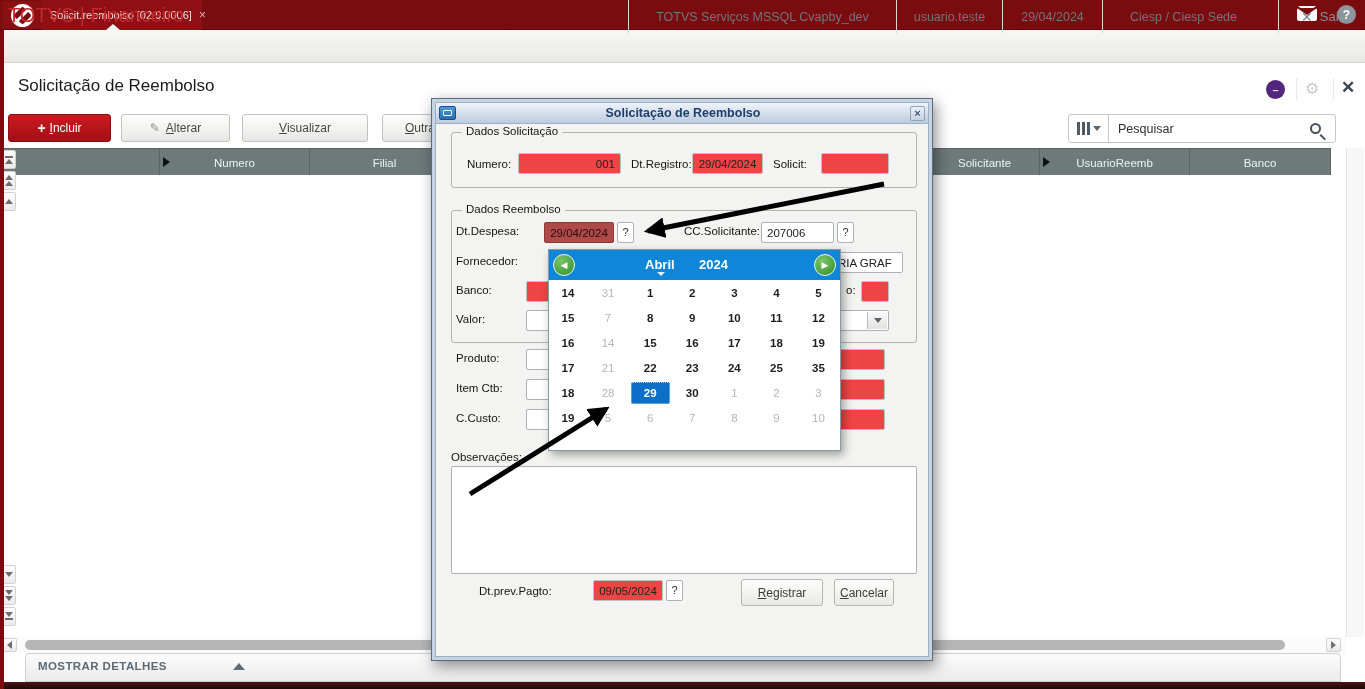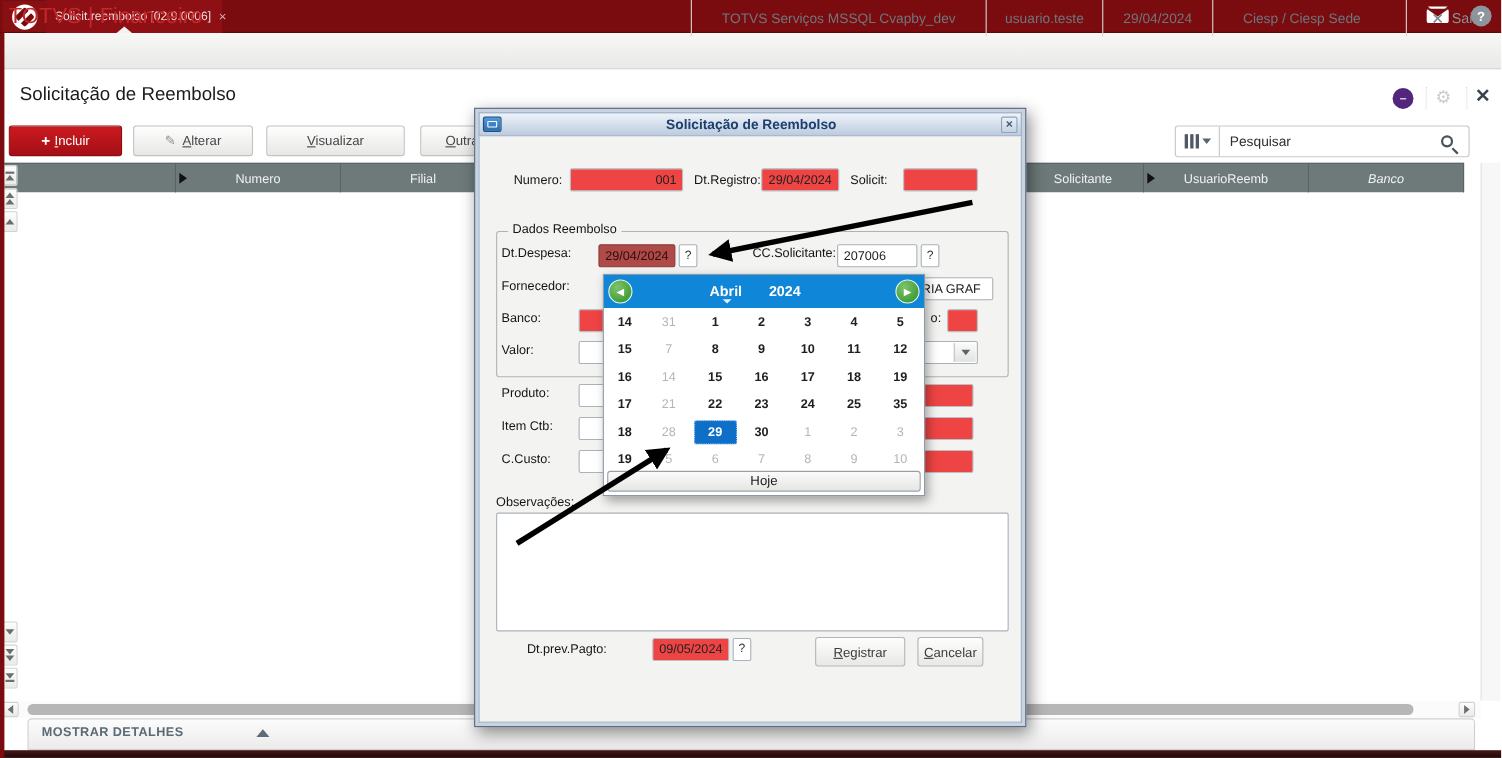--- a/index.html
+++ b/index.html
@@ -197,21 +197,21 @@
         <span class="sort-marker"></span>
         <span>Numero</span>
       </div>
     <div class="gh-cell" style="width:150px;">Filial</div>
     <div class="gh-cell" style="width:470px;"></div>
     <div class="gh-cell" style="width:110px;">Solicitante</div>
     <div class="gh-cell" style="width:150px;">
         <span class="sort-marker"></span>
         <span>UsuarioReemb</span>
       </div>
-    <div class="gh-cell" style="width:141px;font-style:italic;">Banco</div>
+    <div class="gh-cell" style="width:141px;">Banco</div>
   </div>
   <div class="abs gridbody"></div>
 
   <div class="abs vscroll"></div>
   <div class="sbtn" style="top:150px;">
       <span class="bar-line"></span>
       <span class="tri-u"></span>
     </div>
   <div class="sbtn" style="top:171px;">
       <span class="tri-u"></span>
@@ -250,20 +250,23 @@
   <div class="abs dialog">
     <div class="titlebar">
       <div class="tb-icon">
           <i></i>
         </div>
       <div class="tb-title">Solicitação de Reembolso</div>
       <div class="tb-close">×</div>
     </div>
     <div class="dlg-body">
 
+      <div class="fieldset" style="left:15px; top:8px; width:466px; height:56px;">
+        <span class="legend">Dados Solicitação</span>
+      </div>
       <div class="lbl" style="left:31px; top:34px;">Numero:</div>
       <div class="fld dis right" style="left:82px; top:29px; width:103px;">001</div>
       <div class="lbl" style="left:195px; top:34px;">Dt.Registro:</div>
       <div class="fld dis center" style="left:256px; top:29px; width:71px;">29/04/2024</div>
       <div class="lbl" style="left:337px; top:34px;">Solicit:</div>
       <div class="fld dis" style="left:385px; top:29px; width:68px;"></div>
 
       <div class="fieldset" style="left:15px; top:86px; width:466px; height:133px;">
         <span class="legend">Dados Reembolso</span>
       </div>
@@ -376,21 +379,20 @@
     <div class="cal-row" style="top:155px;">
       <span class="wk">19</span>
       <span class="day muted">5</span>
       <span class="day muted">6</span>
       <span class="day muted">7</span>
       <span class="day muted">8</span>
       <span class="day muted">9</span>
       <span class="day muted">10</span>
     </div>
 
-    <div class="hoje">Hoje</div>
   </div>
 
   <svg class="abs arrows" width="1365" height="689">
     <defs>
       <marker id="ah" viewBox="0 0 10 10" refX="8" refY="5" markerWidth="4.2" markerHeight="4.2" orient="auto-start-reverse">
         <path d="M0,0 L10,5 L0,10 z" fill="#000"></path>
       </marker>
     </defs>
     <line x1="884" y1="184" x2="648" y2="231" stroke="#000" stroke-width="5" marker-end="url(#ah)"></line>
     <line x1="470" y1="494" x2="606" y2="409" stroke="#000" stroke-width="5" marker-end="url(#ah)"></line>

